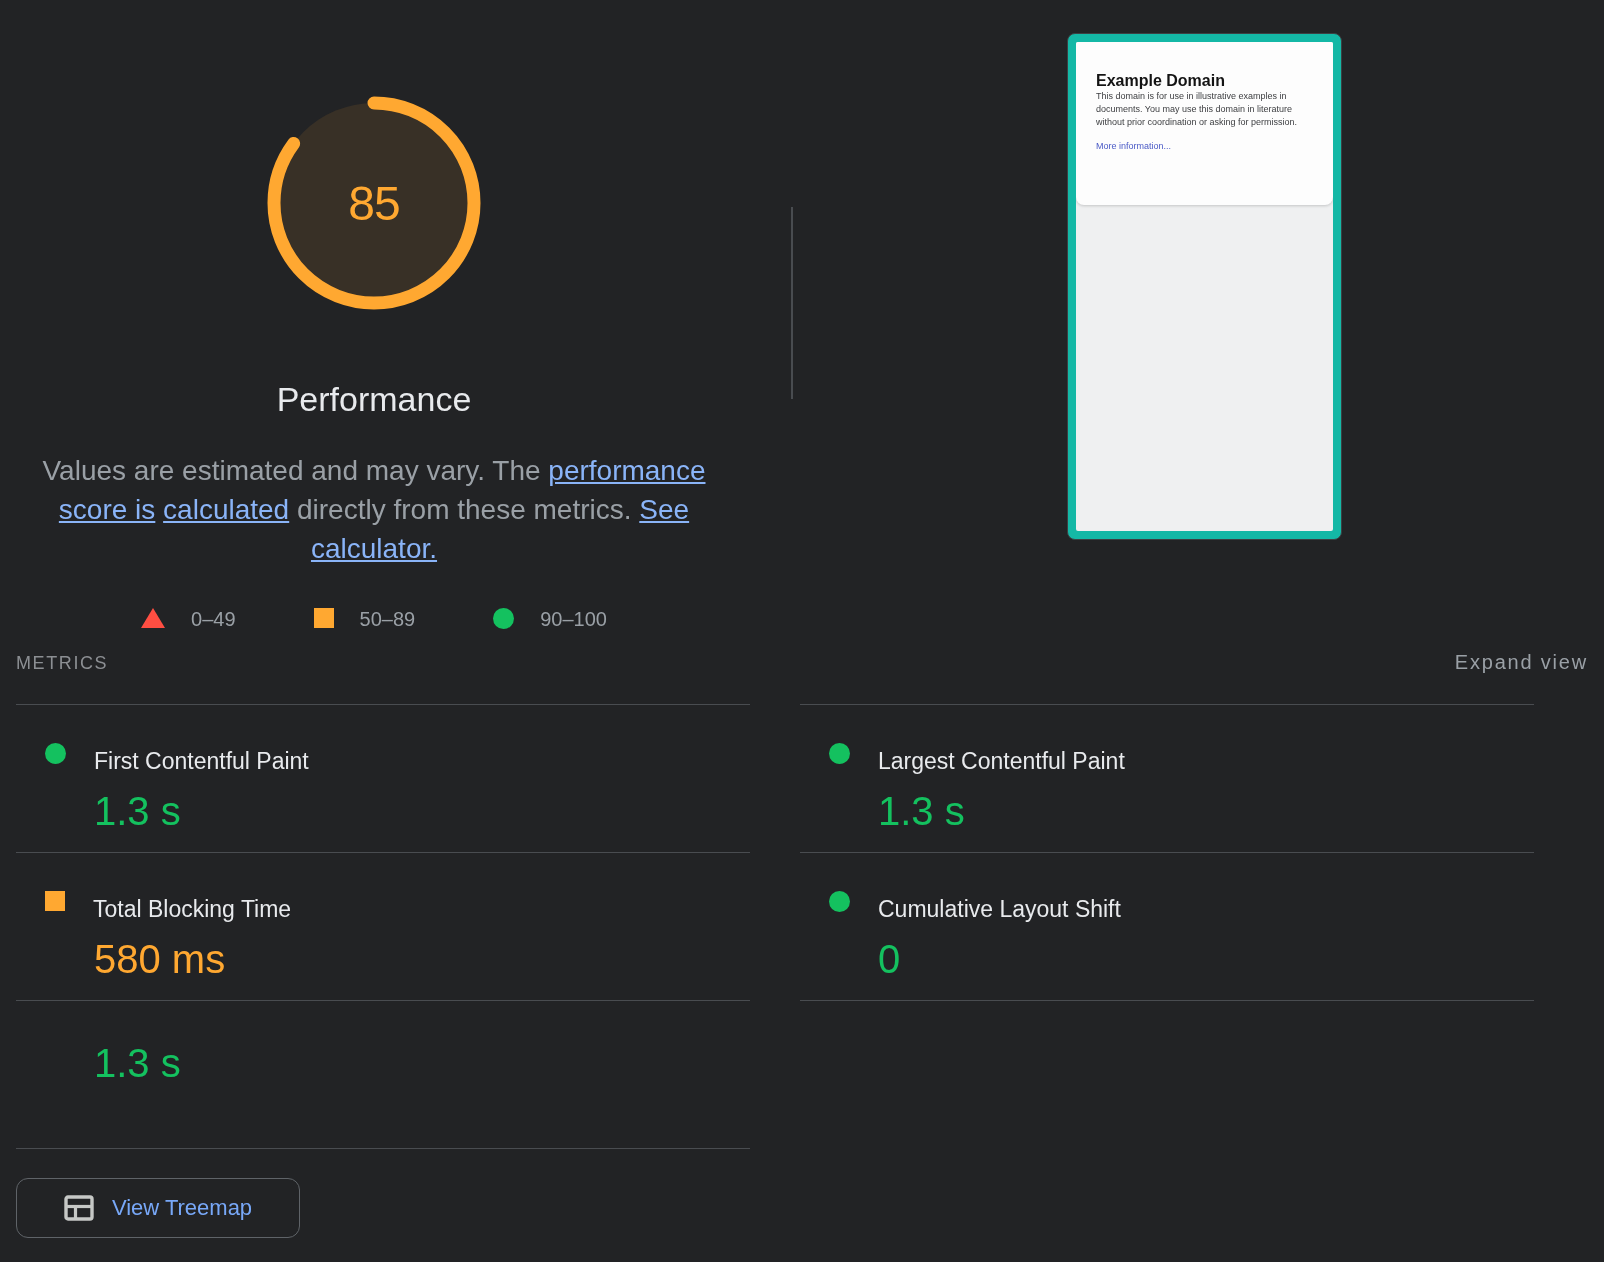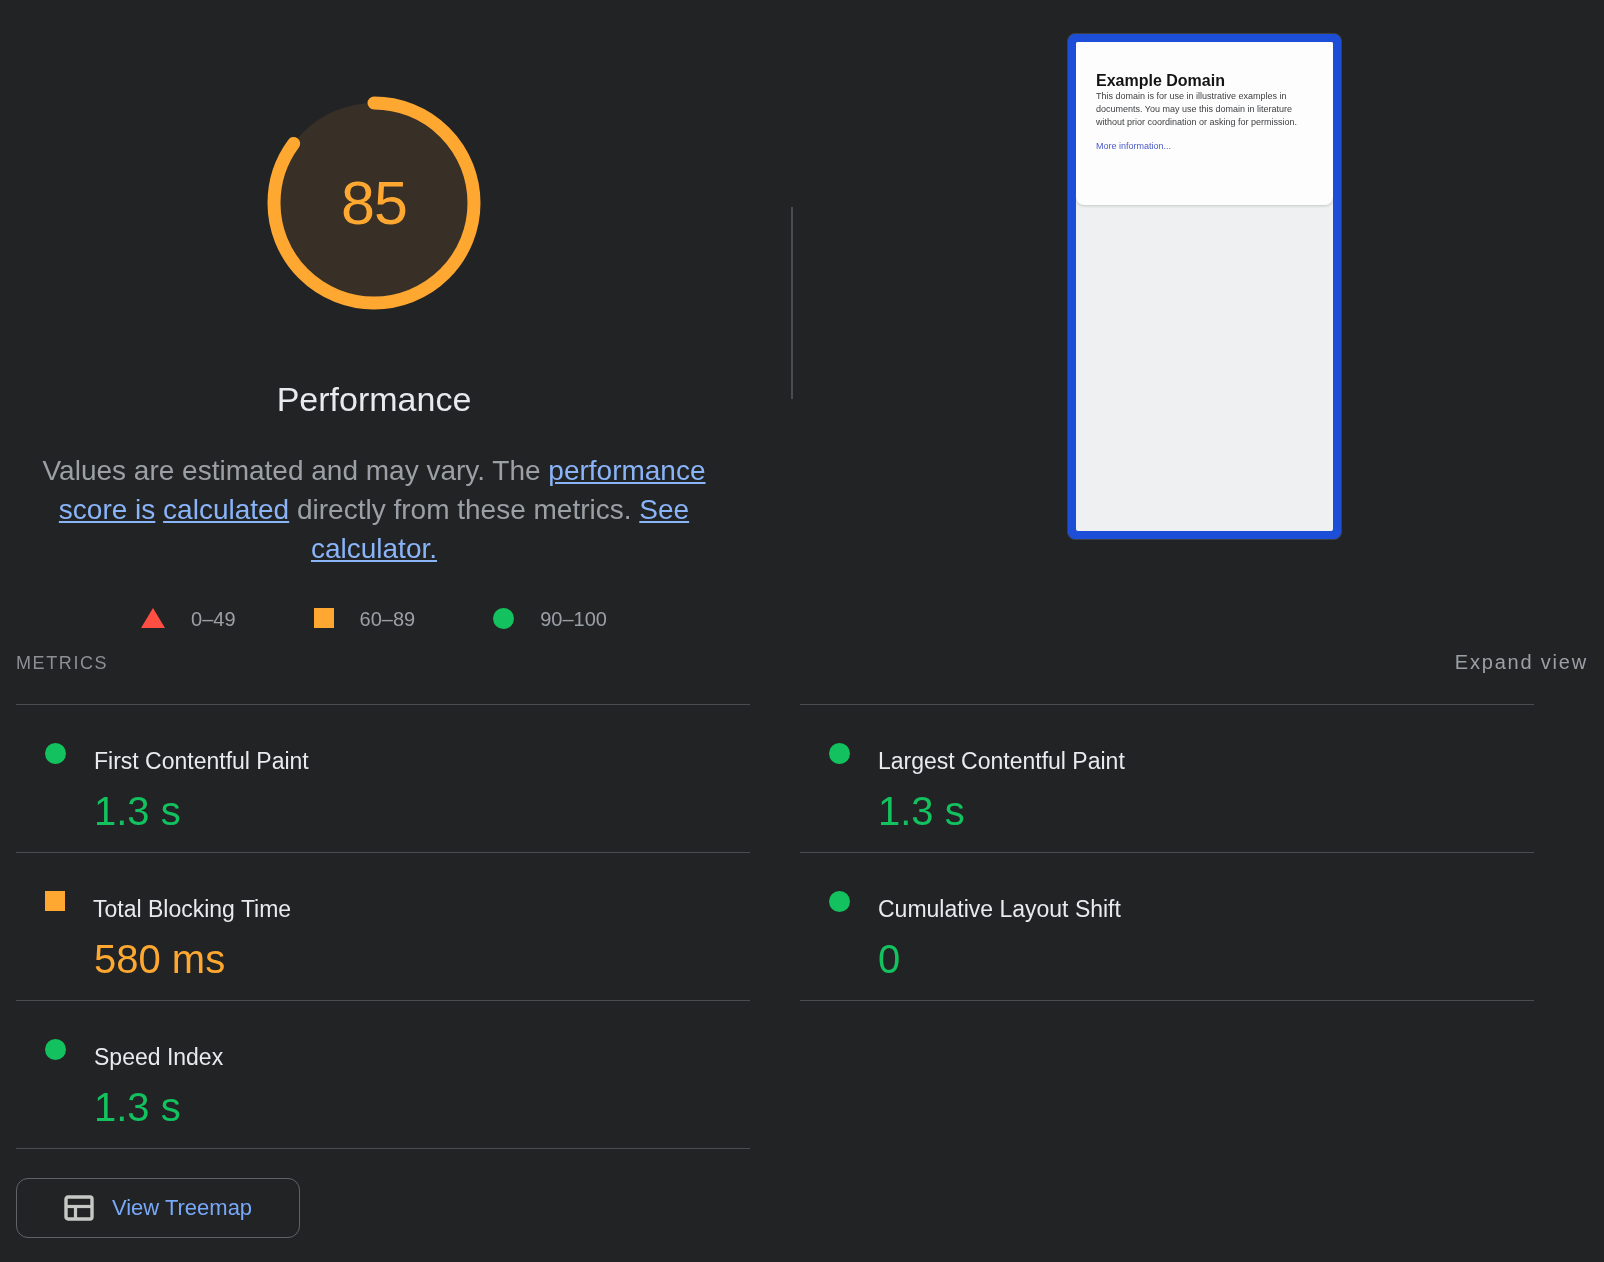--- a/index.html
+++ b/index.html
@@ -16,21 +16,21 @@
   .top { position: relative; height: 632px; }
   .left-panel {
     position: absolute; left: 0; top: 0; width: 748px;
     display: flex; flex-direction: column; align-items: center;
   }
   .gauge { position: relative; width: 230px; height: 230px; margin-top: 88px; display: block; cursor: pointer; }
   .gauge svg { display: block; }
   .gauge-score {
     position: absolute; left: 0; top: 0; width: 230px; height: 230px;
     display: flex; align-items: center; justify-content: center;
-    font-size: 61px; color: #ffa831; letter-spacing: -1px;
+    font-size: 48px; color: #ffa831; letter-spacing: -1px;
   }
   .perf-title { margin-top: 62px; font-size: 34px; font-weight: 400; color: #e8eaed; }
   .disclaimer {
     margin-top: 32px; max-width: 700px; text-align: center;
     font-size: 28px; line-height: 39px; color: #9aa0a6;
   }
   .disclaimer a { color: #8ab4f8; text-decoration: underline; cursor: pointer; }
   .legend { margin-top: 40px; display: flex; column-gap: 78px; align-items: center; }
   .litem { display: flex; align-items: flex-start; column-gap: 26px; font-size: 20px; color: #9aa0a6; }
   .lshape { display: inline-block; }
@@ -40,21 +40,21 @@
     border-bottom: 20px solid #ff4e42;
   }
   .sq { width: 20px; height: 20px; background: #ffa831; }
   .circ { width: 21px; height: 21px; border-radius: 50%; background: #14c15f; }
 
   .v-divider { position: absolute; left: 791px; top: 207px; width: 2px; height: 192px; background: #494c50; }
 
   
   .thumb {
     position: absolute; left: 1067px; top: 33px; width: 275px; height: 507px;
-    background: #1d4ed8; border: 1px solid #3c4043; border-radius: 8px; padding: 8px;
+    background: #14b8a6; border: 1px solid #3c4043; border-radius: 8px; padding: 8px;
   }
   .thumb-inner { width: 100%; height: 100%; background: #eff0f1; border-radius: 2px; overflow: hidden; }
   .thumb-card {
     background: #fdfdfd; height: 163px; padding: 30px 20px 0 20px;
     border-radius: 0 0 8px 8px; box-shadow: 0 1px 3px rgba(0,0,0,0.18);
   }
   .thumb-heading { font-size: 16px; font-weight: 700; color: #141414; }
   .thumb-body { font-size: 9px; line-height: 13px; color: #3f4043; }
   .thumb-link { margin-top: 12px; font-size: 9px; color: #4a5ac6; }
 
@@ -109,21 +109,21 @@
       <p class="disclaimer"><span>Values are estimated and may vary. The </span><a>performance score is</a>
         <a>calculated</a><span> directly from these metrics. </span><a>See calculator.</a></p>
 
       <div class="legend">
         <div class="litem">
           <span class="lshape tri"></span>
           <span>0–49</span>
         </div>
         <div class="litem">
           <span class="lshape sq"></span>
-          <span>60–89</span>
+          <span>50–89</span>
         </div>
         <div class="litem">
           <span class="lshape circ"></span>
           <span>90–100</span>
         </div>
       </div>
     </div>
 
     <div class="v-divider"></div>
 
@@ -157,24 +157,20 @@
 
         <div class="mrow">
           <div class="mlabel">
             <span class="micon sq"></span>
             <span class="mtext">Total Blocking Time</span>
           </div>
           <div class="mvalue val-orange">580 ms</div>
         </div>
 
         <div class="mrow">
-          <div class="mlabel">
-            <span class="micon circ"></span>
-            <span class="mtext">Speed Index</span>
-          </div>
           <div class="mvalue val-green">1.3 s</div>
         </div>
 
       </div>
       <div class="col-right">
 
         <div class="mrow">
           <div class="mlabel">
             <span class="micon circ"></span>
             <span class="mtext">Largest Contentful Paint</span>

